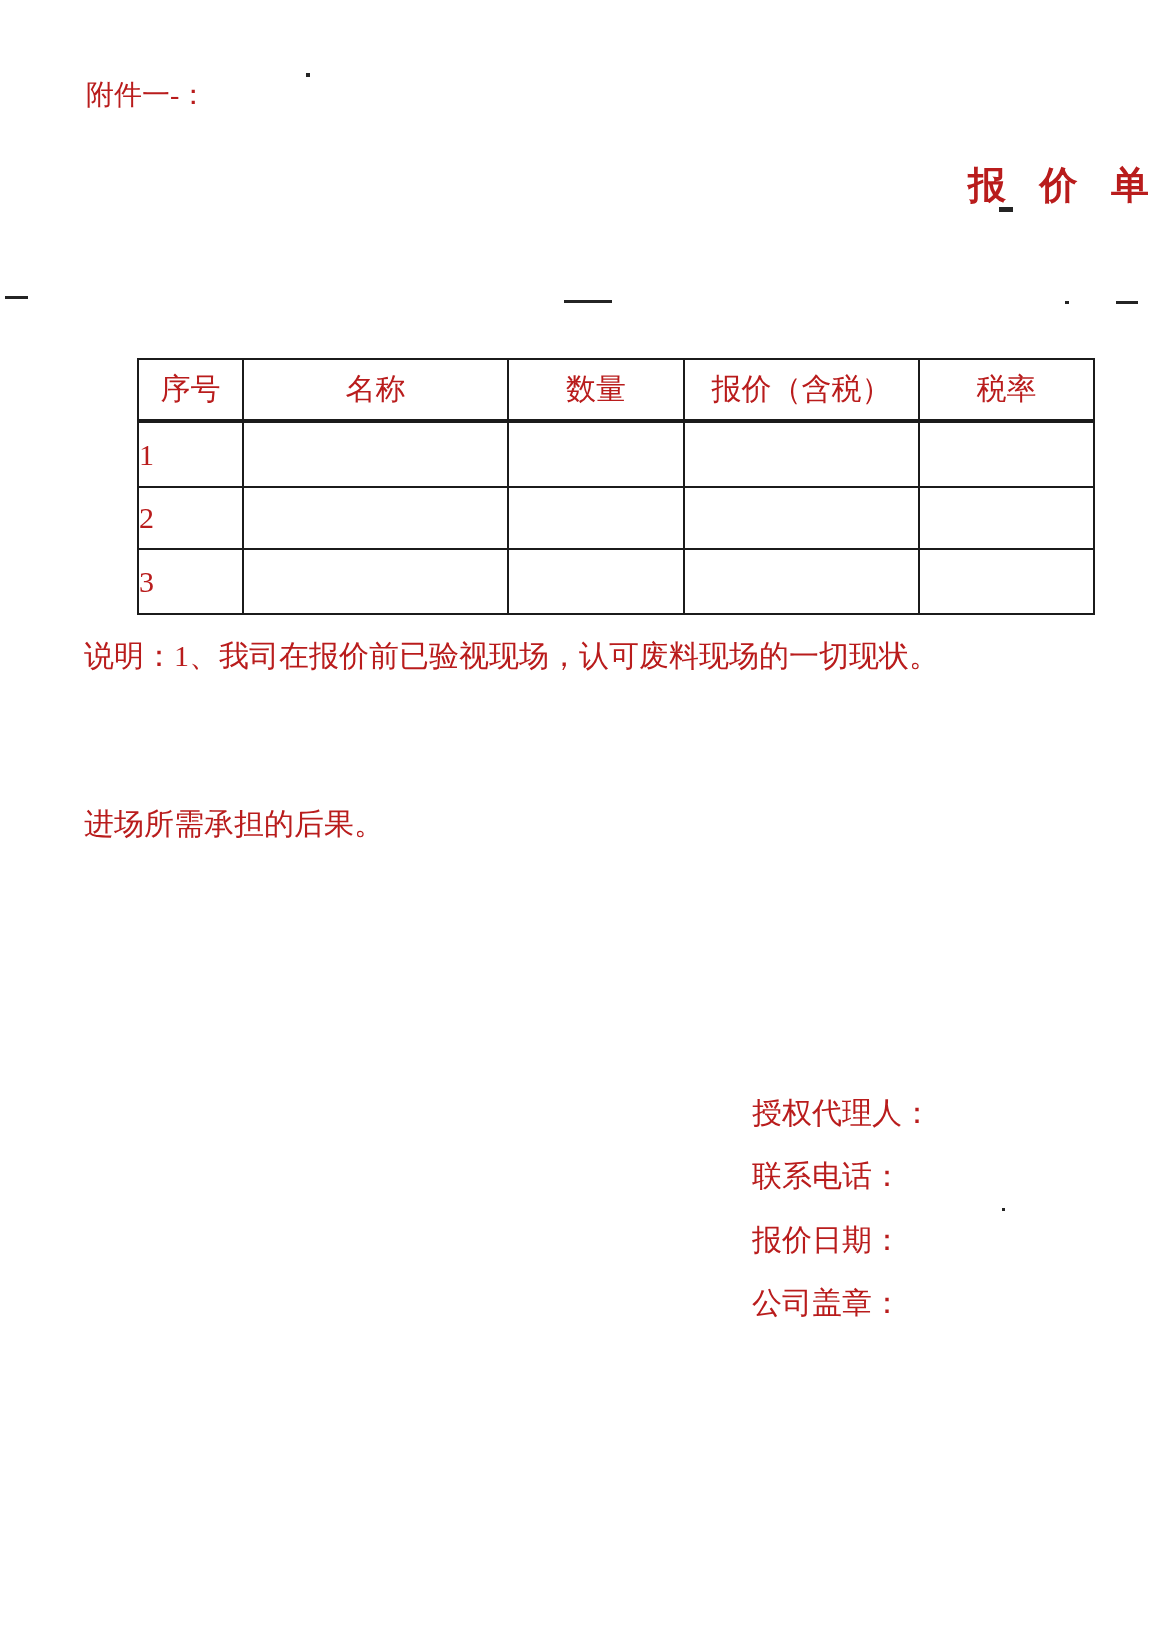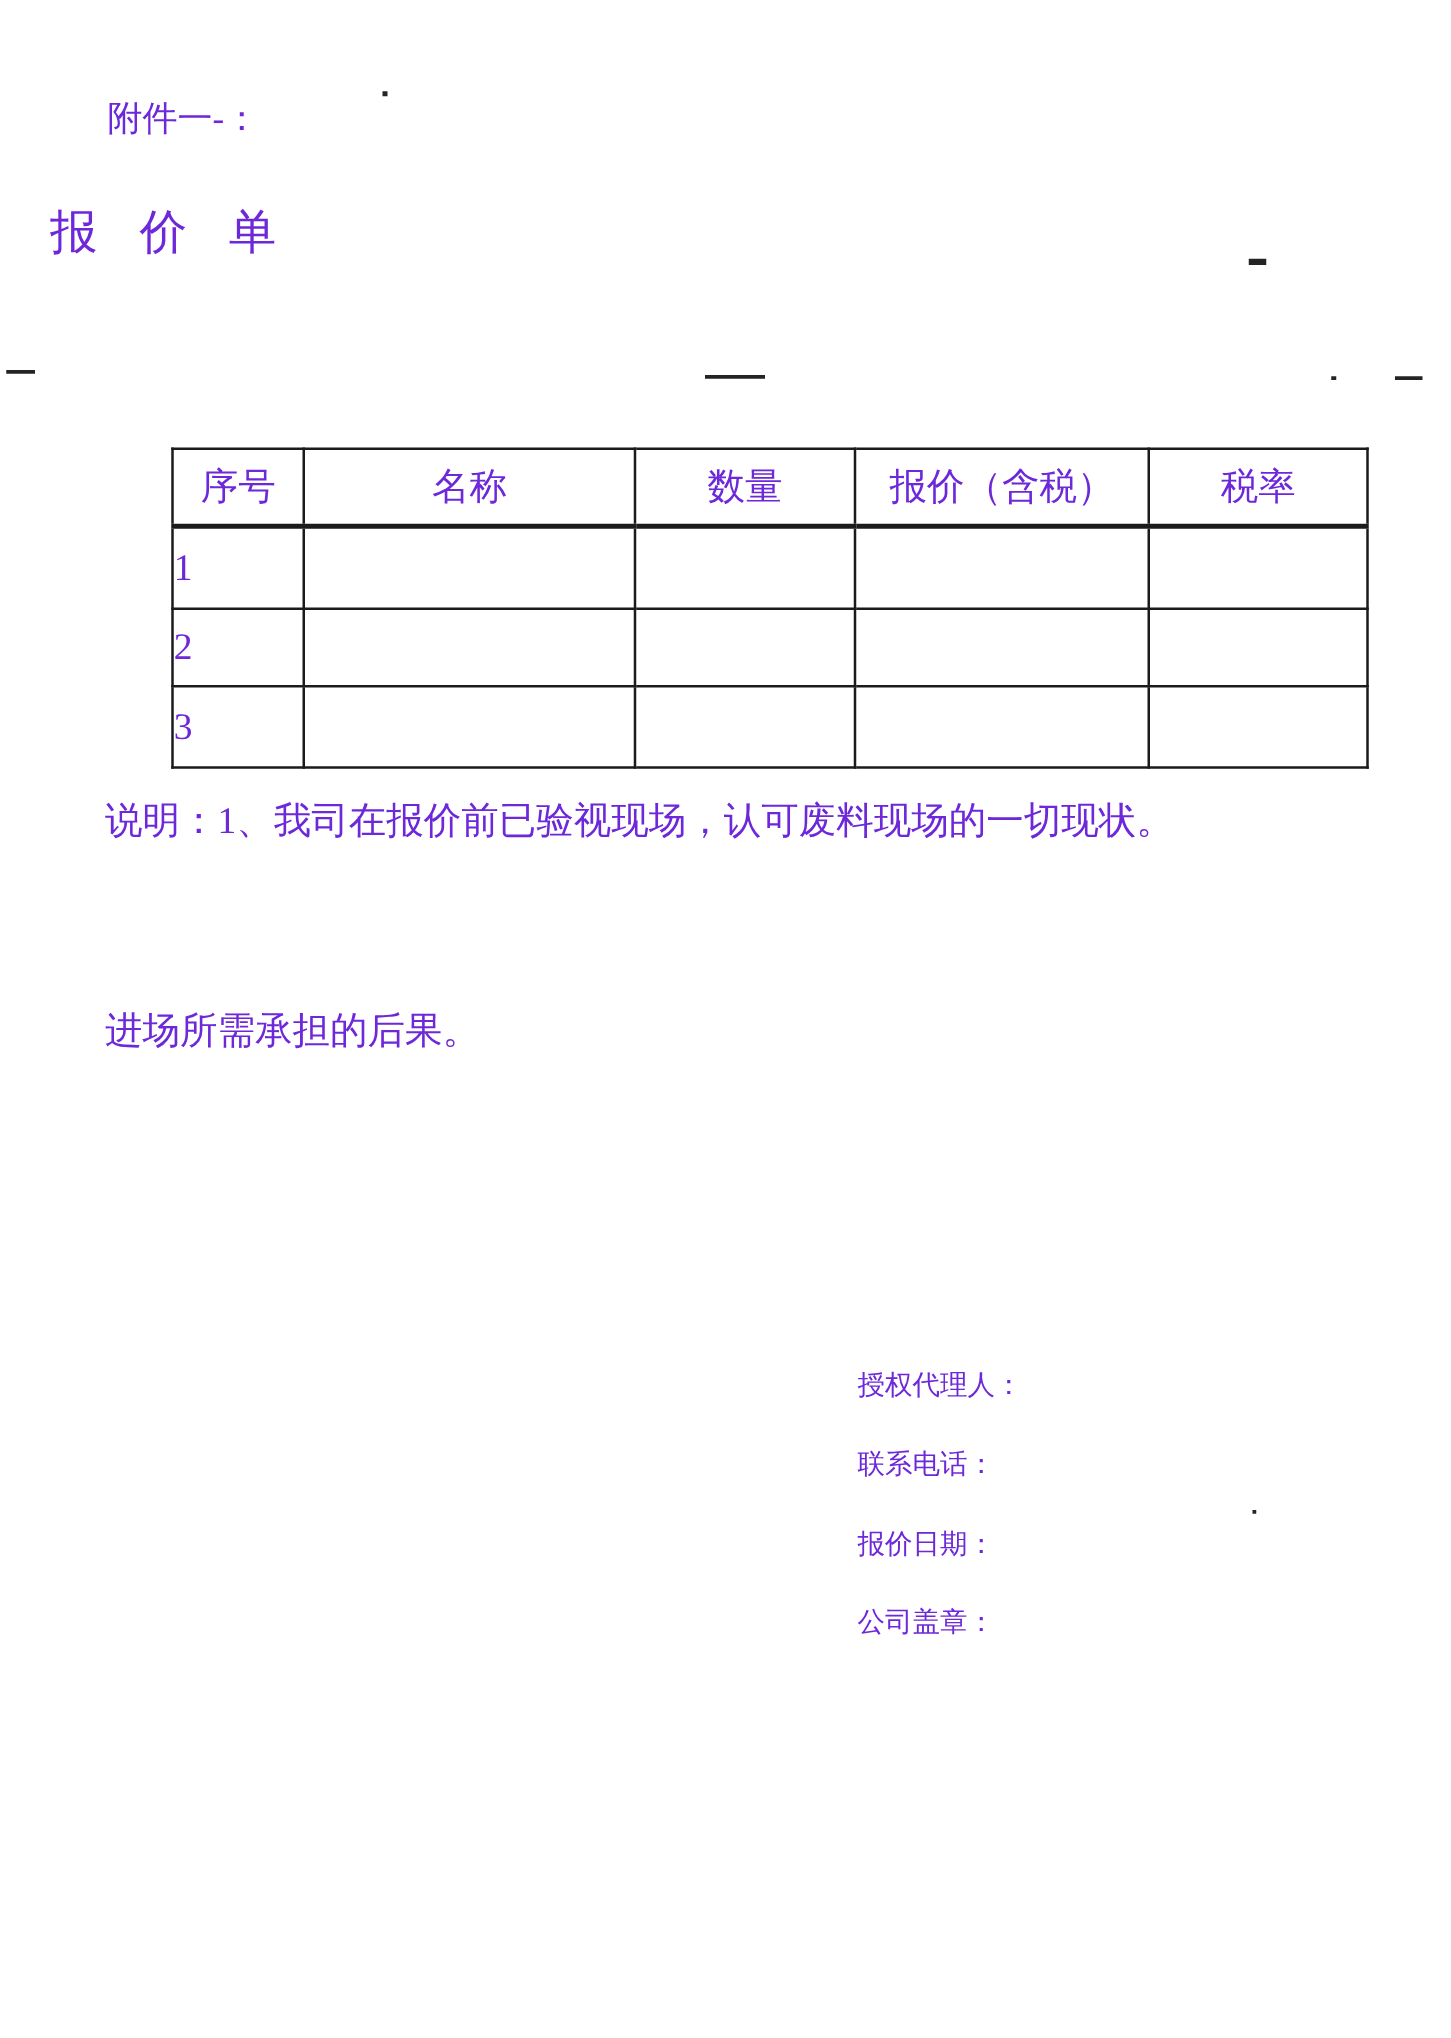--- a/index.html
+++ b/index.html
@@ -3,35 +3,35 @@
 <meta charset="utf-8">
 <style>
   * { margin: 0; padding: 0; box-sizing: border-box; }
   html, body { background: #e8e8e8; }
   .page {
     position: relative;
     width: 1161px;
     height: 1630px;
     background: #ffffff;
     font-family: "Liberation Serif", "DejaVu Serif", serif;
-    color: #6d28d9;
+    color: #b91c1c;
     overflow: hidden;
     margin: 0 auto;
   }
   .abs { position: absolute; white-space: nowrap; }
 
   .attachment-label {
     left: 86px; top: 76px;
     font-size: 28px;
   }
   .doc-title {
     left: 0; top: 160px; width: 100%;
-    text-align: left;
+    text-align: right;
     font-size: 38px;
-    font-weight: normal;
+    font-weight: bold;
     letter-spacing: 12px;
     padding-left: 40px;
   }
   .recipient-line { left: 90px; top: 228px; font-size: 30px; }
   .intro-line    { left: 152px; top: 308px; font-size: 30px; }
 
   table.quote-table {
     position: absolute;
     left: 137px; top: 358px;
     width: 956px;
@@ -48,21 +48,21 @@
   .quote-table thead th { border-bottom-width: 4px; }
   .quote-table thead tr { height: 62px; }
   .quote-table tbody tr.r1 { height: 66px; }
   .quote-table tbody tr.r2 { height: 62px; }
   .quote-table tbody tr.r3 { height: 65px; }
 
   .notes-line-1 { left: 84px;  top: 636px; font-size: 30px; text-align: center; }
   .notes-line-2 { left: 176px; top: 701px; font-size: 30px; }
   .notes-line-3 { left: 84px;  top: 804px; font-size: 30px; }
 
-  .sig-line { left: 686px; font-size: 22px; }
+  .sig-line { left: 752px; font-size: 30px; }
   .sig-agent { top: 1093px; }
   .sig-phone { top: 1156px; }
   .sig-date  { top: 1220px; }
   .sig-seal  { top: 1283px; }
 
   .artifact { position: absolute; background: #242424; }
   .a-dot-attachment   { left: 306px;  top: 73px;   width: 4px;  height: 4px; }
   .a-dash-title-right { left: 999px;  top: 207px;  width: 14px; height: 5px; }
   .a-dash-left-edge   { left: 5px;    top: 296px;  width: 23px; height: 3px; }
   .a-overline-intro   { left: 564px;  top: 300px;  width: 48px; height: 3px; }

